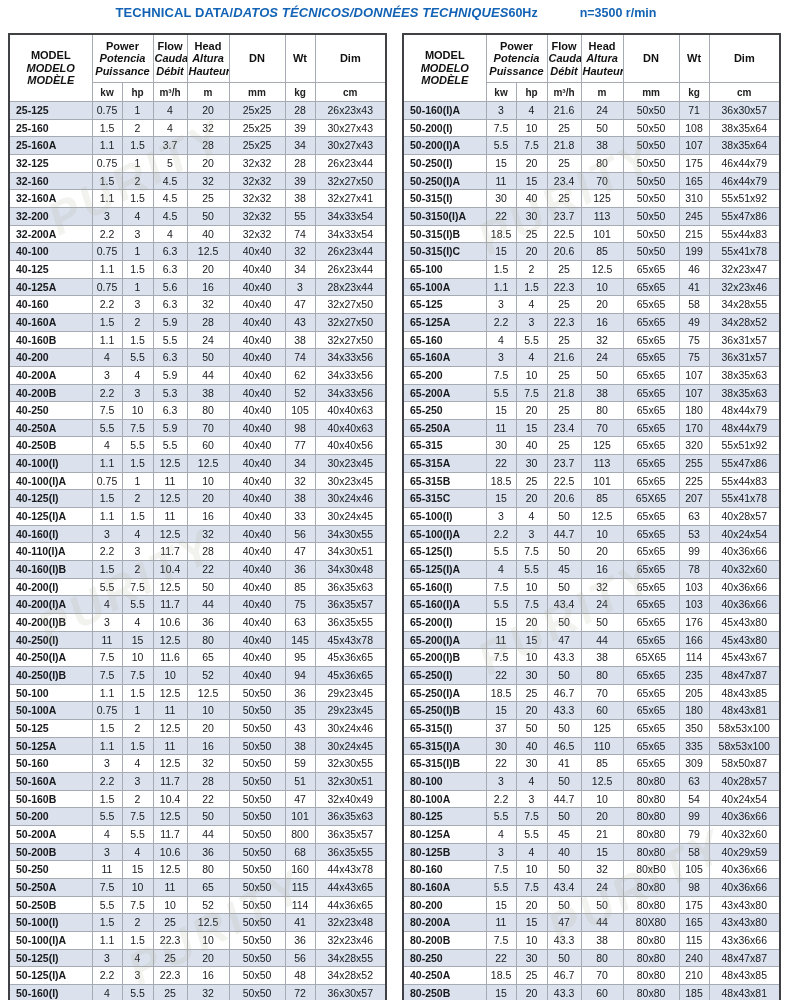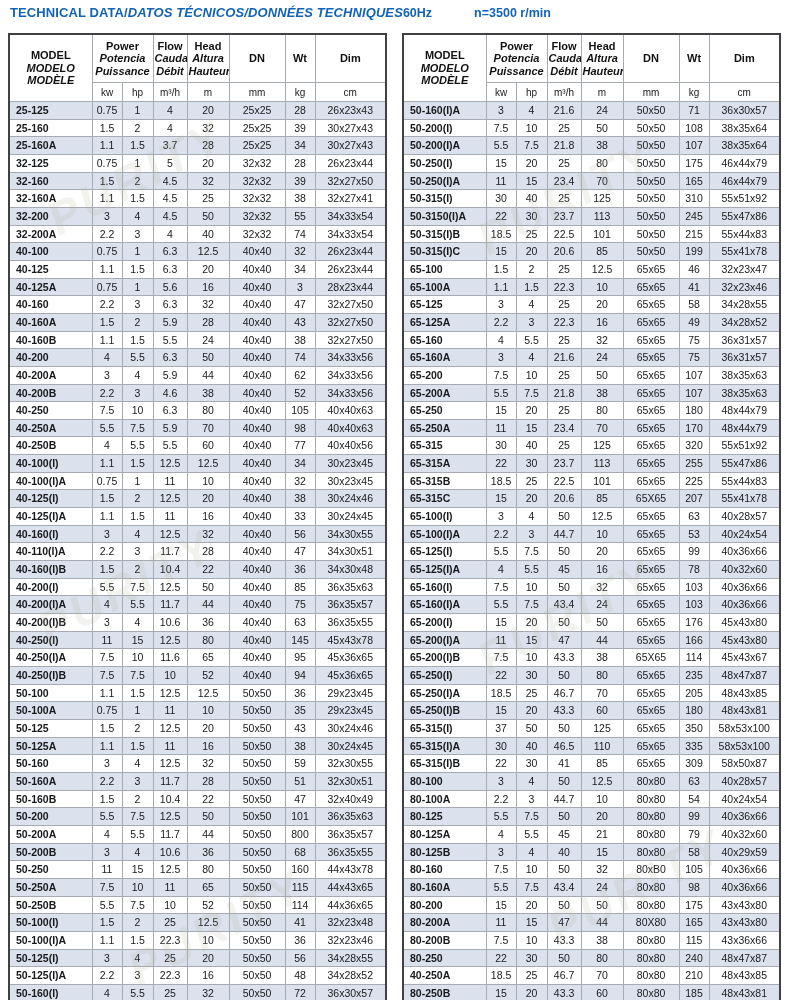--- a/index.html
+++ b/index.html
@@ -1,34 +1,34 @@
 <!DOCTYPE html>
 <html><head>
 <meta charset="utf-8">
 <style>
   html,body{margin:0;padding:0;}
   body{
     width:790px;height:1000px;position:relative;background:#ffffff;
     font-family:"Liberation Sans", sans-serif;color:#1a1a1a;overflow:hidden;
   }
   
-  .topbar{position:absolute;top:5px;left:10px;right:28px;display:flex;justify-content:flex-start;align-items:baseline;}
+  .topbar{position:absolute;top:5px;left:10px;right:28px;display:flex;justify-content:center;align-items:baseline;}
   .page-title{font-size:13px;font-weight:bold;color:#1263b5;letter-spacing:.1px;white-space:nowrap;}
   .page-title .intl{font-style:italic;}
   .top-right{display:flex;gap:42px;font-size:12.5px;font-weight:bold;color:#1263b5;}
   
   .tables{position:absolute;top:33px;left:8px;display:flex;gap:15px;}
   table{border-collapse:collapse;table-layout:fixed;width:377px;background:#fff;}
   table{border:2px solid #3f4145;}
   th,td{border:1px solid #a6abb3;overflow:hidden;white-space:nowrap;}
   thead{border-bottom:1.5px solid #4a4c50;}
   thead th{background:#ffffff;font-weight:bold;color:#111;vertical-align:middle;}
   .lbl-row th{height:45px;font-size:11px;line-height:12.5px;}
   .lbl-row .alt{font-style:italic;}
-  .units-row th{height:16px;font-size:10px;font-weight:normal;color:#222;}
+  .units-row th{height:16px;font-size:10px;font-weight:bold;color:#222;}
   tbody td{height:16.65px;line-height:16.65px;text-align:center;font-size:10.5px;color:#17191c;padding:0;}
   tbody td.model{text-align:left;padding-left:6px;font-weight:bold;font-size:10.5px;}
   tbody tr:nth-child(odd){background:#dbe2ee;}
   tbody tr:nth-child(even){background:#ffffff;}
   
   .wm{position:absolute;font-size:46px;font-weight:bold;font-style:italic;
       color:rgba(176,172,152,0.16);transform:rotate(-28deg);pointer-events:none;
       letter-spacing:4px;z-index:5;}
 </style>
 </head>
@@ -258,21 +258,21 @@
           <td>5.9</td>
           <td>44</td>
           <td>40x40</td>
           <td>62</td>
           <td>34x33x56</td>
         </tr>
         <tr>
           <td class="model">40-200B</td>
           <td>2.2</td>
           <td>3</td>
-          <td>4.6</td>
+          <td>5.3</td>
           <td>38</td>
           <td>40x40</td>
           <td>52</td>
           <td>34x33x56</td>
         </tr>
         <tr>
           <td class="model">40-250</td>
           <td>7.5</td>
           <td>10</td>
           <td>6.3</td>

